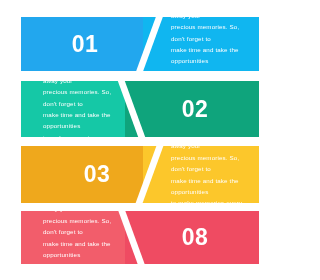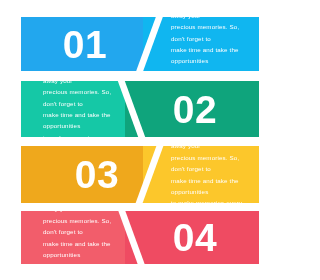--- a/index.html
+++ b/index.html
@@ -42,21 +42,21 @@
   .backslash .divider{ transform:skewX(20deg); }
 
   .num{
     position:absolute;
     top:0;
     height:100%;
     display:flex;
     align-items:center;
     justify-content:center;
     color:#ffffff;
-    font-size:39px;
+    font-size:23px;
     font-weight:bold;
     letter-spacing:0.5px;
     line-height:1;
   }
   .body{
     position:absolute;
     top:0;
     height:100%;
     display:flex;
     align-items:center;
@@ -120,21 +120,21 @@
         <span>make time and take the opportunities</span>
         <span>to make memories every day!</span>
       </div>
     </div>
   </div>
 
   <div class="row backslash" id="row4">
     <div class="panel left" style="background: rgb(242, 93, 107); width: 116px;"></div>
     <div class="panel right" style="background: rgb(239, 75, 98); width: 134px;"></div>
     <div class="divider" style="background: rgb(255, 255, 255); left: 107px;"></div>
-    <div class="num" style="right: 0px; width: 128px;">04</div>
+    <div class="num" style="right: 0px; width: 128px;">08</div>
     <div class="body" style="left: 22px; width: 74px;">
       <div>
         <span>But no one can ever take away your</span>
         <span>precious memories. So, don't forget to</span>
         <span>make time and take the opportunities</span>
         <span>to make memories every day!</span>
       </div>
     </div>
   </div>
 

